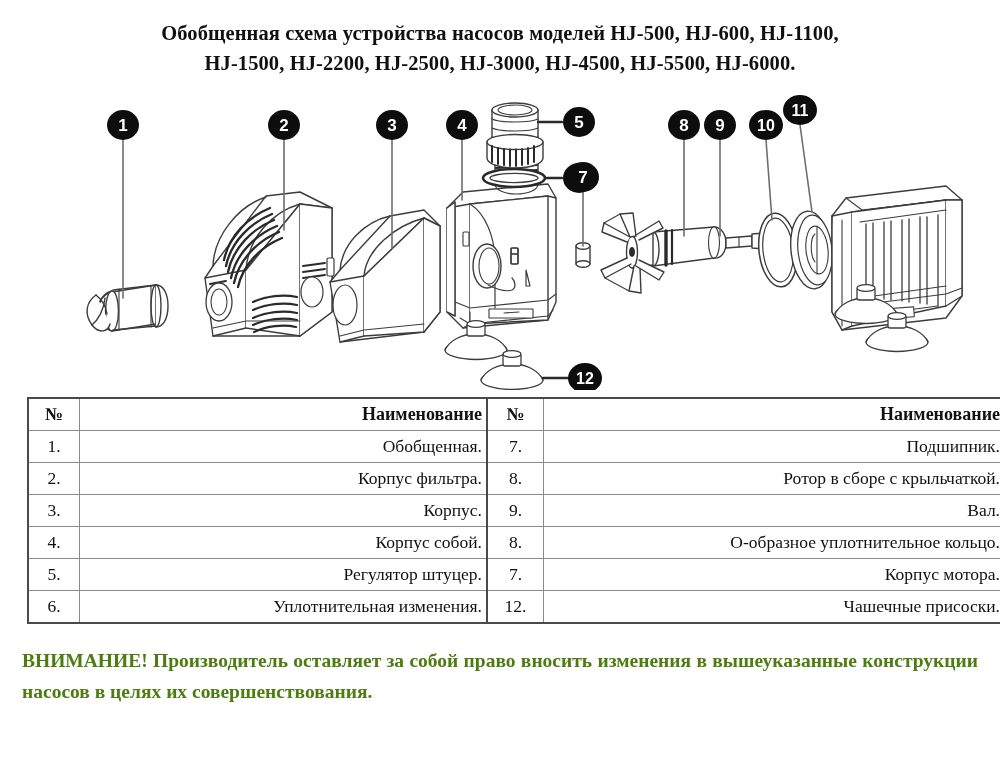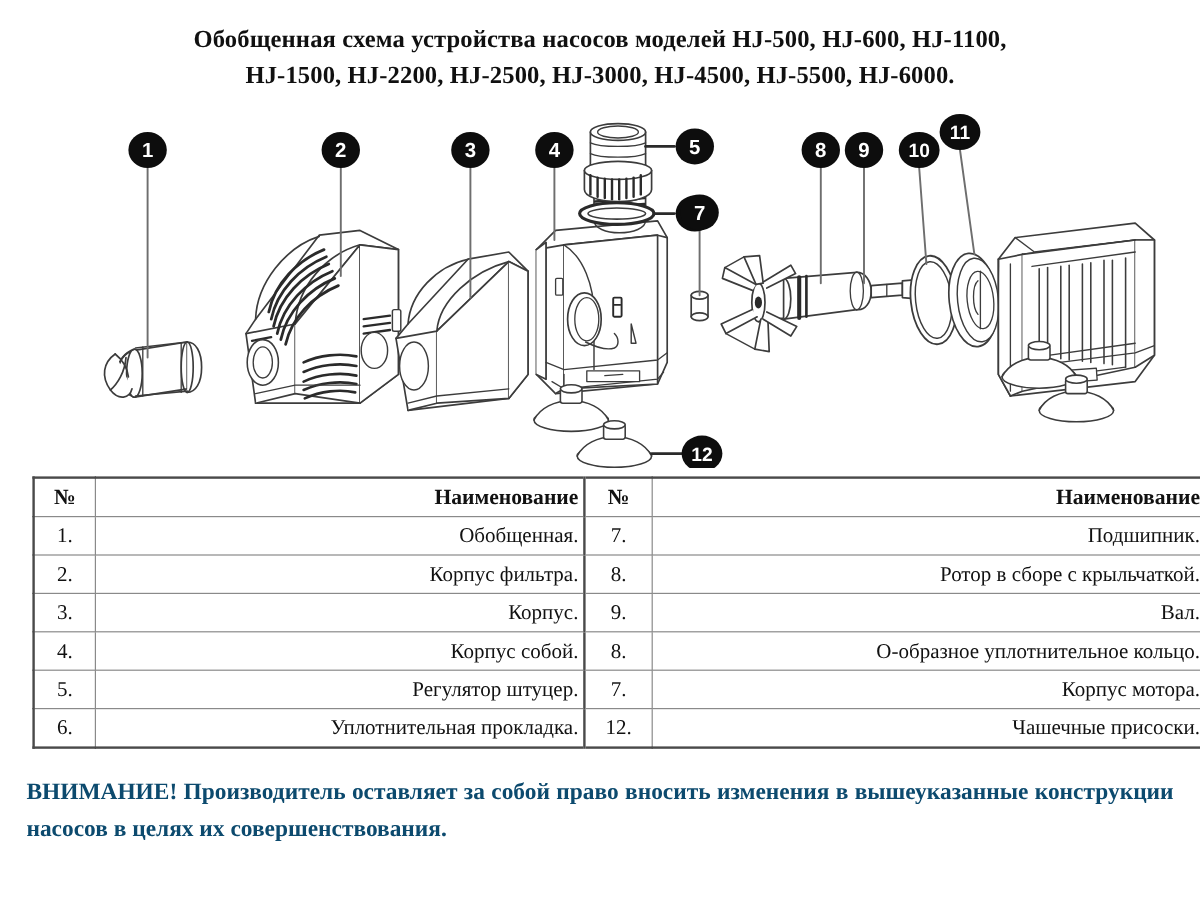--- a/index.html
+++ b/index.html
@@ -42,21 +42,21 @@
   #parts-table .c-name2{width:448px;}
   
   #parts-table{border:2px solid #4a4a4a;}
   #parts-table td.c-num2,#parts-table th.c-num2{border-left:2px solid #4a4a4a;}
 
   
   #notice{
     position:absolute;left:22px;top:645px;width:956px;
     font-size:19.5px;line-height:31px;font-weight:bold;
     text-align:justify;text-align-last:left;
-    color:#0c4a6e;
+    color:#4d7c0f;
   }
 </style>
 </head>
 <body>
 
 <div class="page">
 
   <div id="title">
     <span class="l1">Обобщенная схема устройства насосов моделей  HJ-500, HJ-600, HJ-1100,</span>
     <span class="l2">HJ-1500, HJ-2200, HJ-2500, HJ-3000, HJ-4500, HJ-5500, HJ-6000.</span>
@@ -437,21 +437,21 @@
         <td class="c-name2">О-образное уплотнительное кольцо.</td>
       </tr>
       <tr>
         <td class="c-num">5.</td>
         <td class="c-name">Регулятор штуцер.</td>
         <td class="c-num2">7.</td>
         <td class="c-name2">Корпус мотора.</td>
       </tr>
       <tr>
         <td class="c-num">6.</td>
-        <td class="c-name">Уплотнительная прокладка.</td>
+        <td class="c-name">Уплотнительная изменения.</td>
         <td class="c-num2">12.</td>
         <td class="c-name2">Чашечные присоски.</td>
       </tr>
     </tbody>
   </table>
 
   <div id="notice">ВНИМАНИЕ! Производитель оставляет за собой право вносить изменения в вышеуказанные конструкции насосов в целях их совершенствования.</div>
 
 </div>
 

